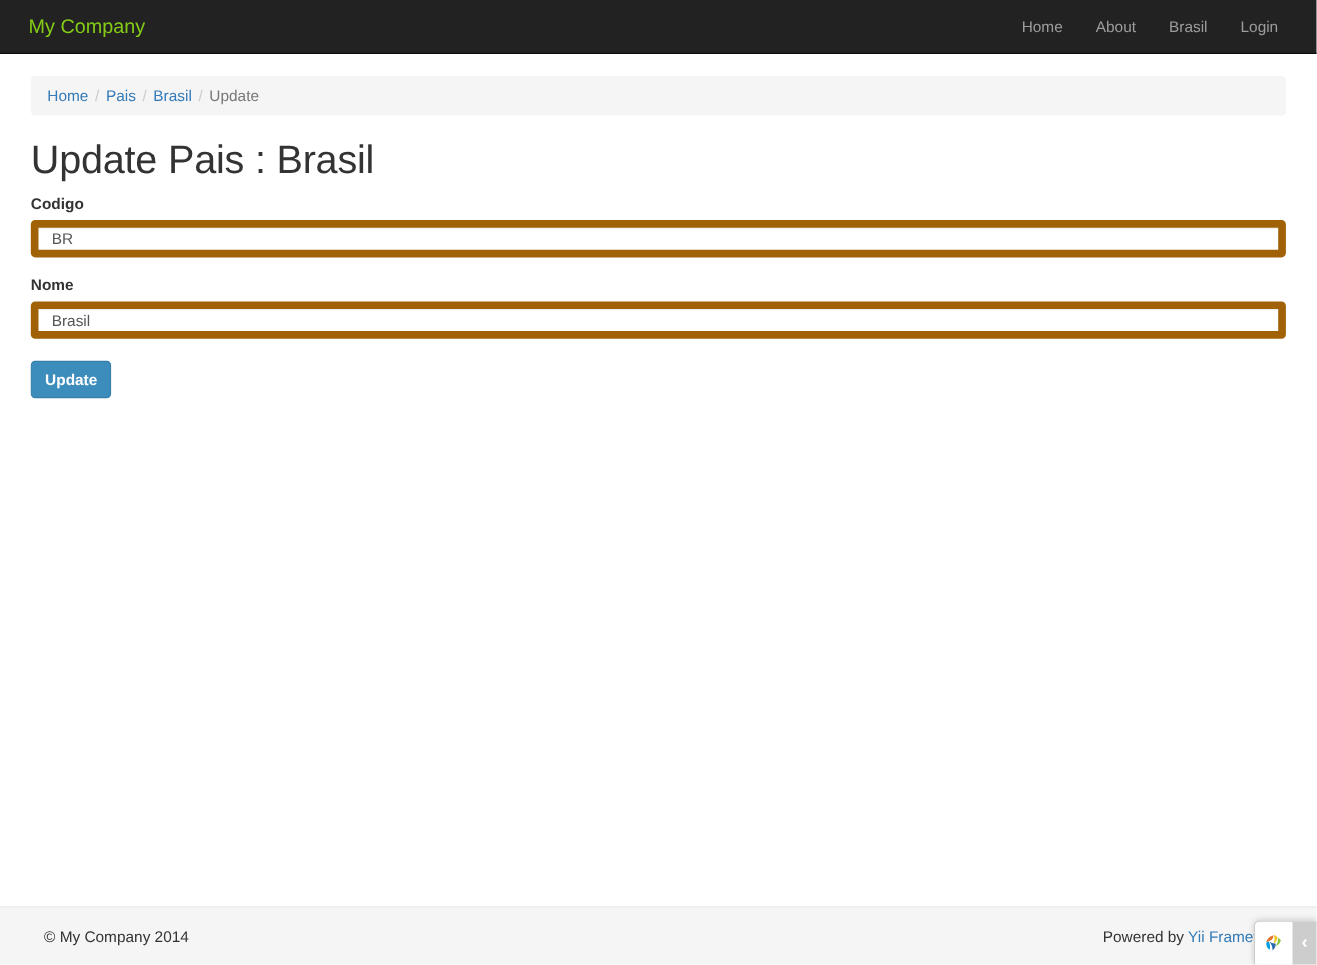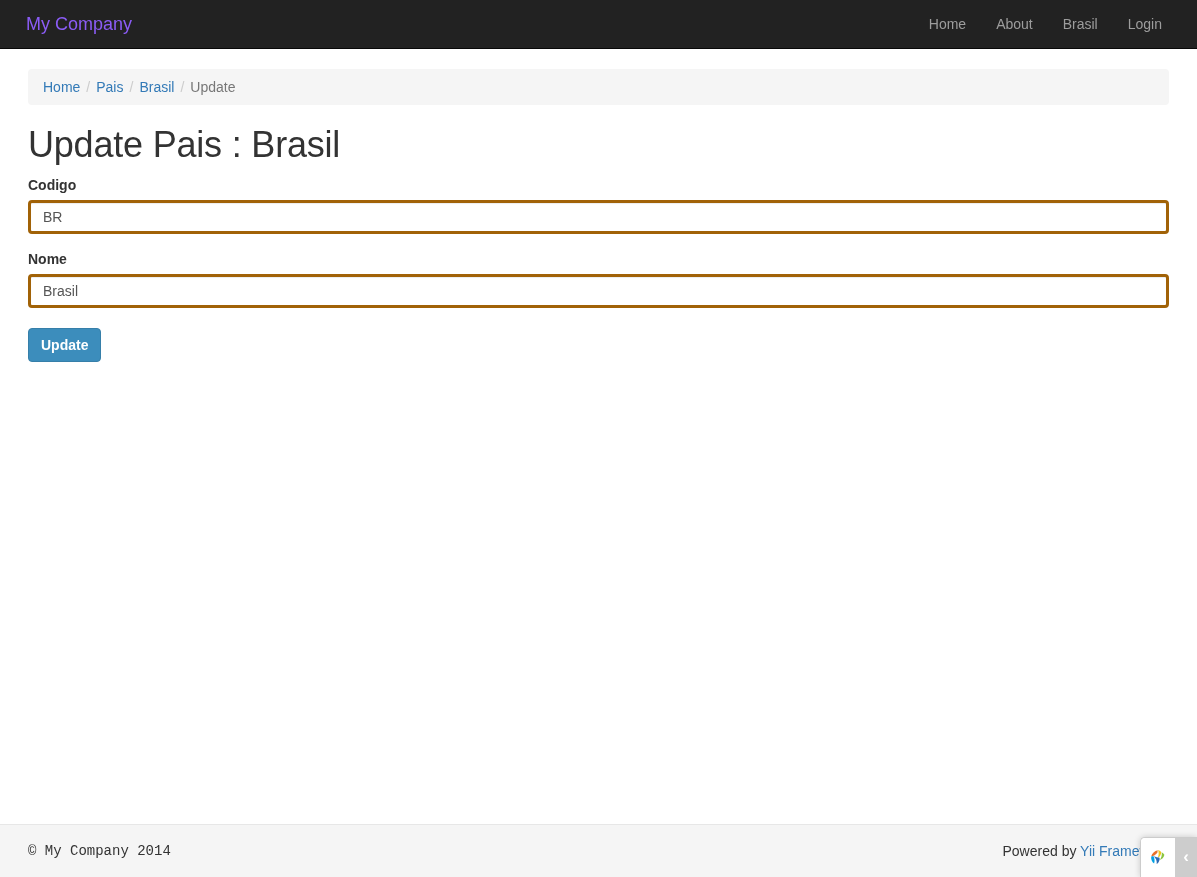--- a/index.html
+++ b/index.html
@@ -25,21 +25,21 @@
   .navbar {
     height: 49px;
     background: #222222;
     border-bottom: 1px solid #080808;
     display: flex;
     align-items: stretch;
     justify-content: space-between;
     padding: 0 20px 0 26px;
   }
   .navbar-brand {
-    color: #8b5cf6;
+    color: #84cc16;
     font-size: 18px;
     line-height: 48px;
     height: 64px;
     text-decoration: none;
     white-space: nowrap;
     cursor: pointer;
   }
   .navbar-nav {
     display: flex;
     align-items: stretch;
@@ -116,21 +116,21 @@
     display: block;
     width: 100%;
     height: 34px;
     padding: 6px 12px;
     font-size: 14px;
     font-family: "Liberation Sans", sans-serif;
     line-height: 1.42857143;
     color: #555555;
     background-color: #ffffff;
     background-image: none;
-    border: 3px solid #a16207;
+    border: 7px solid #a16207;
     border-radius: 4px;
     box-shadow: inset 0 1px 1px rgba(0,0,0,.075);
     outline: none;
   }
   .btn-primary {
     display: inline-block;
     margin-top: 5px;
     padding: 6px 12px;
     font-size: 14px;
     font-weight: bold;
@@ -272,21 +272,21 @@
 
       <div class="form-group">
       </div>
 
       <button type="submit" class="btn-primary">Update</button>
     </form>
   </div>
 
   <div class="footer">
     <div class="footer-inner">
-      <p class="footer-left" style="margin:0;font-family:Liberation Mono, monospace;">© My Company 2014</p>
+      <p class="footer-left" style="margin:12px;">© My Company 2014</p>
       <p class="footer-right" style="margin:0;">
         <span>Powered by </span><a href="#">Yii Framework</a>
       </p>
     </div>
   </div>
 
   <div class="debug-toolbar">
     <div class="debug-logo">
       <svg width="24" height="24" viewBox="0 0 24 24">
         <path d="M11.8 4.2 C8.5 5.0 6.0 7.3 5.2 10.4 C7.6 10.0 10.0 8.6 11.3 6.7 Z" fill="#e8702a"></path>

